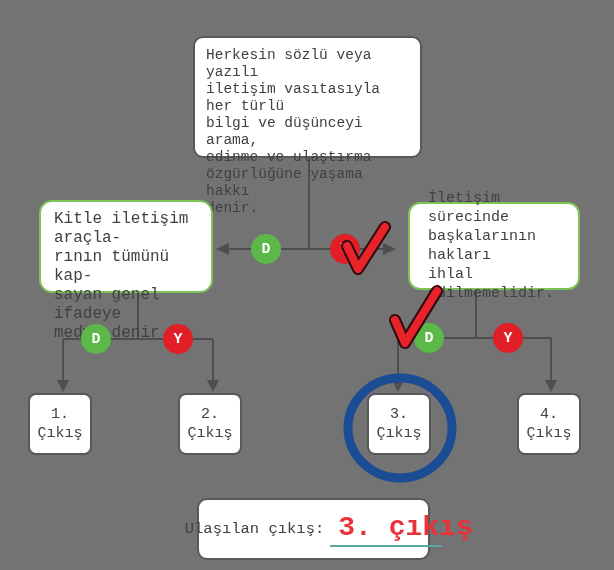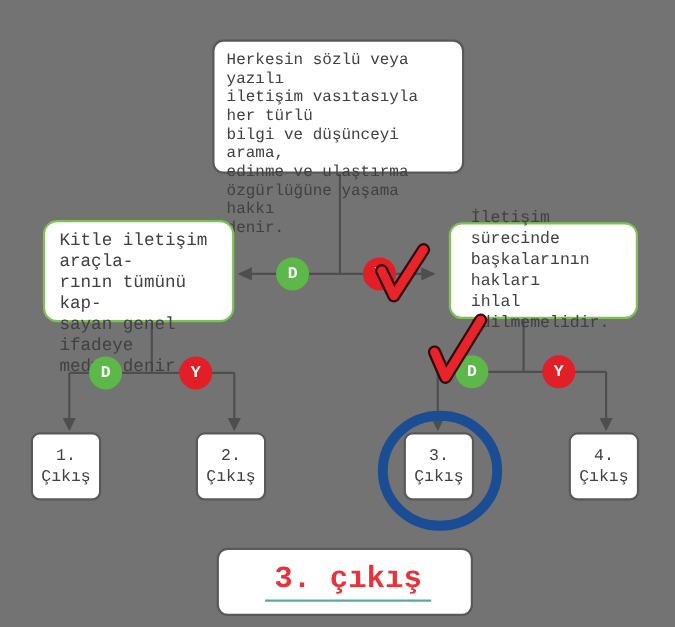--- a/index.html
+++ b/index.html
@@ -115,20 +115,21 @@
   <div class="exit e3">
     <span>3.</span>
     <span>Çıkış</span>
   </div>
   <div class="exit e4">
     <span>4.</span>
     <span>Çıkış</span>
   </div>
 
   <div class="result">
+    <span class="lbl">Ulaşılan çıkış:</span>
     <span class="ans">3. çıkış</span>
   </div>
 
   <svg class="layer anno" viewBox="0 0 614 570">
     <g fill="none" stroke-linecap="round" stroke-linejoin="round">
       <path d="M347 246 L358 269 L385 227" stroke="#2e0b0c" stroke-width="12"></path>
       <path d="M347 246 L358 269 L385 227" stroke="#e8232a" stroke-width="8"></path>
       <path d="M395 320 L405 343 L437 291" stroke="#2e0b0c" stroke-width="12"></path>
       <path d="M395 320 L405 343 L437 291" stroke="#e8232a" stroke-width="8"></path>
       <ellipse cx="400" cy="428" rx="52" ry="50" stroke="#1a4d93" stroke-width="9"></ellipse>

